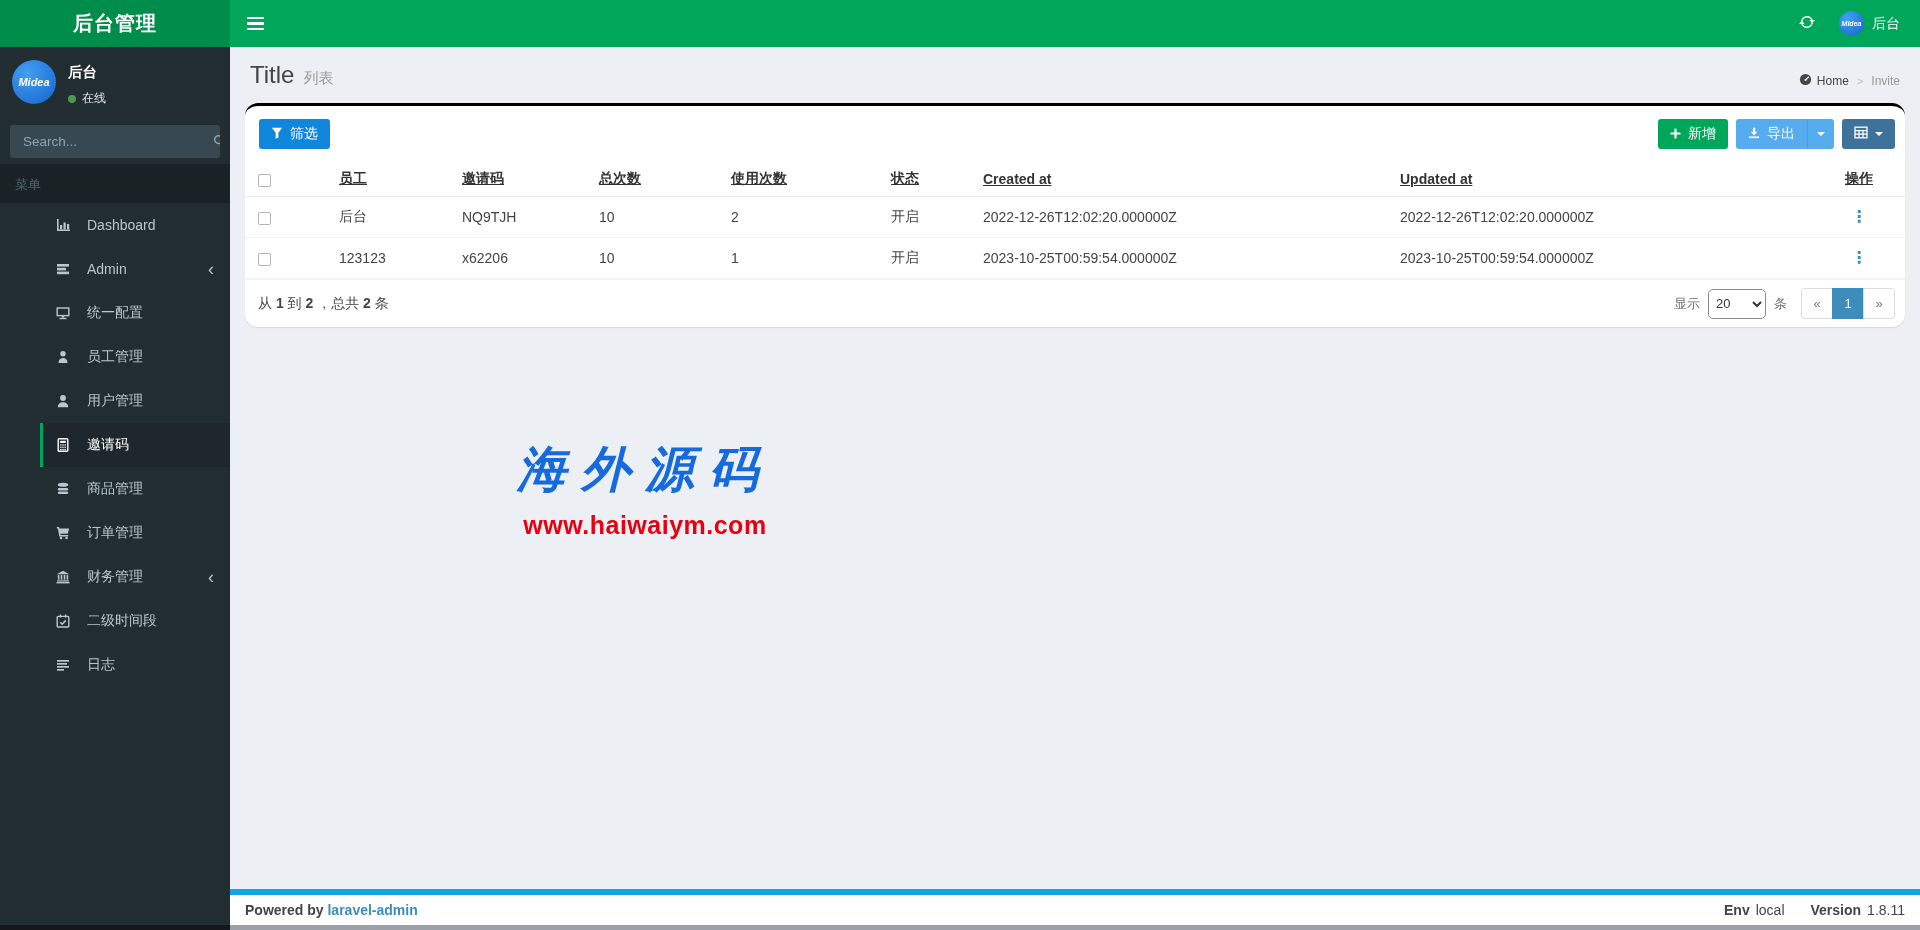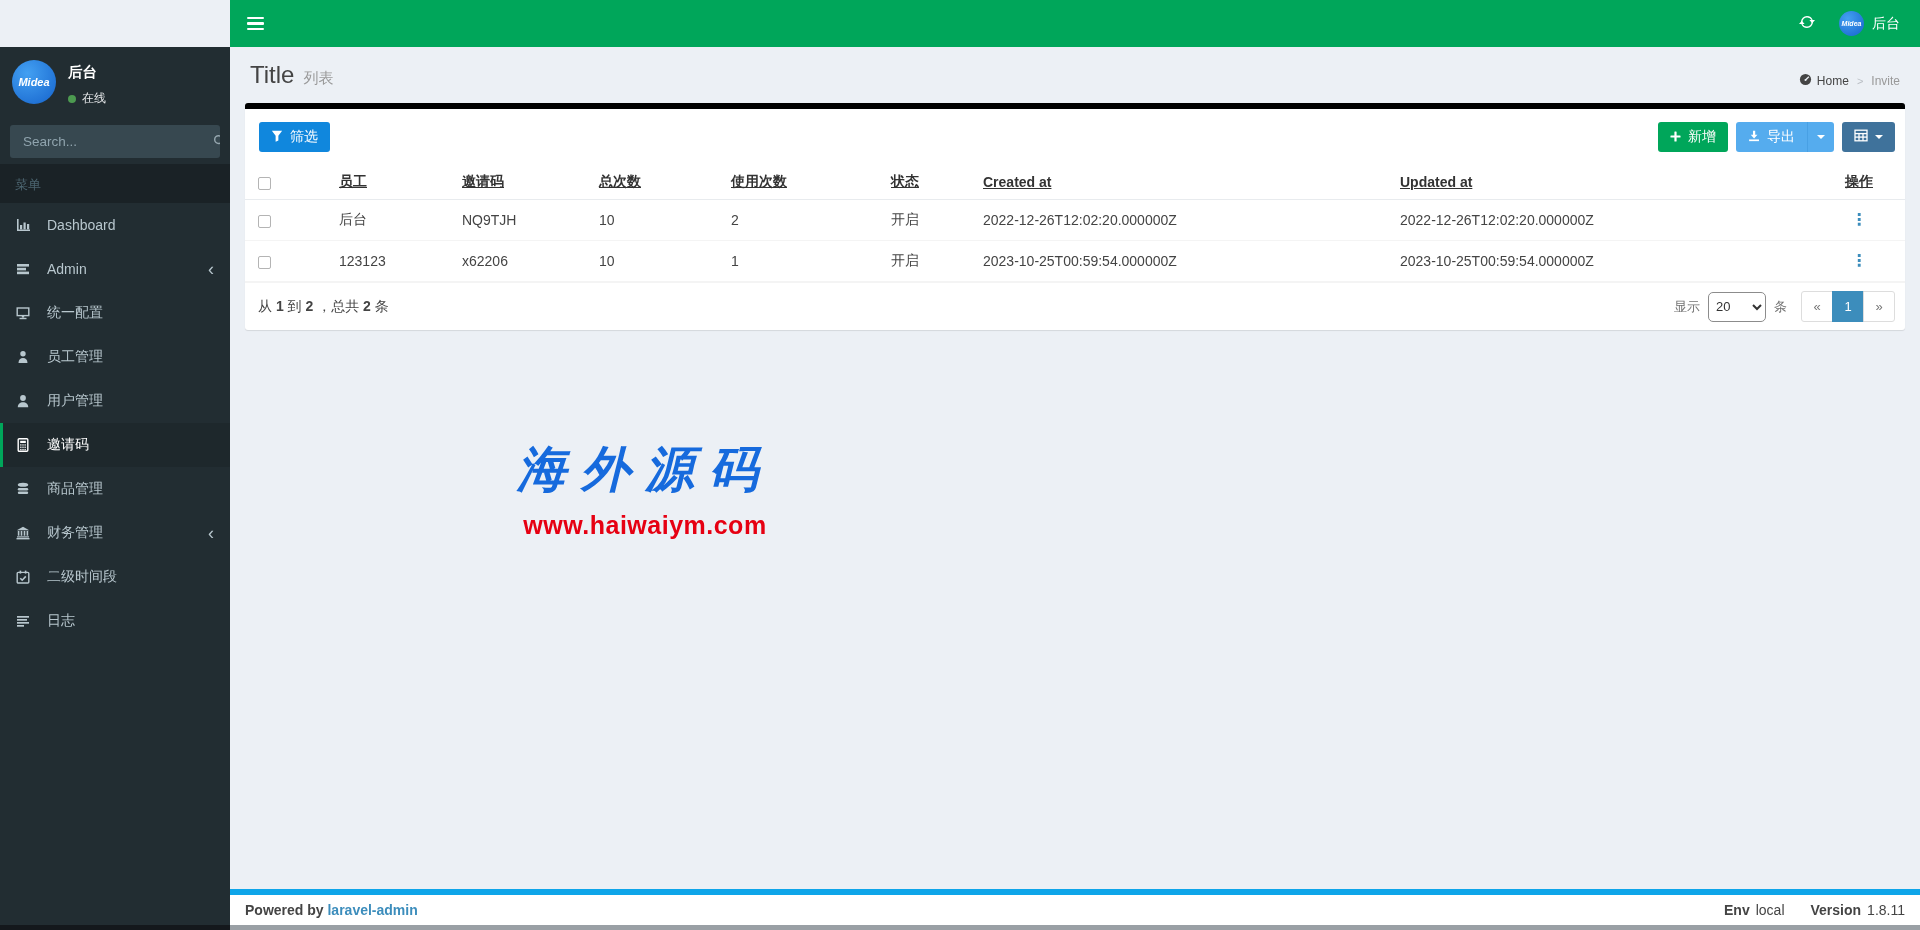--- a/index.html
+++ b/index.html
@@ -29,36 +29,36 @@
   .user-name { color:#fff; font-size:14.5px; font-weight:bold; margin-bottom:8px; }
   .user-status { color:#e8eaec; font-size:12px; display:flex; align-items:center; gap:6px; }
   .status-dot { width:8px; height:8px; border-radius:50%; background:#4c9a50; display:inline-block; }
   .sidebar-form { margin:8px 10px 6px 10px; display:flex; background:#374850; border-radius:3px; height:33px; overflow:hidden; }
   .sidebar-form input { flex:1; background:transparent; border:none; outline:none; color:#ccc; padding:0 13px; font-size:13.5px; font-family:inherit; }
   .sidebar-form input::placeholder { color:#90a4ae; }
   .search-btn { width:38px; border:none; background:transparent; color:#94a5ad; display:flex; align-items:center; justify-content:center; cursor:pointer; }
   .menu-header { padding:12px 15px 9px 15px; font-size:13px; color:#4b646f; background:#1a2226; }
   .menu { list-style:none; }
   .menu-item { display:flex; align-items:center; height:44px; padding:0 8px 0 13px;
-               color:#b8c7ce; font-size:14px; border-left:3px solid transparent; cursor:pointer; }
+               color:#b8c7ce; font-size:14px; border-left:3px solid transparent; cursor:pointer;margin-left:40px; }
   .menu-item.active { background:#1e282c; color:#fff; border-left-color:#00a65a; }
   .mi-icon { width:22px; margin-right:9px; display:flex; align-items:center; }
   .chevron { margin-left:auto; font-size:18px; line-height:14px; padding-right:8px; color:inherit; }
   
   .content-wrapper { position:absolute; left:230px; top:47px; right:0; bottom:5px; background:#ecf0f5;
                      display:flex; flex-direction:column; }
   .content-header { position:relative; height:56px; padding:14px 15px 0 20px; flex:none; }
   .page-title { display:inline; font-size:24px; font-weight:normal; color:#444; }
   .page-subtitle { font-size:15px; color:#999; margin-left:9px; }
   .breadcrumb { position:absolute; right:20px; top:26px; display:flex; align-items:center; gap:8px; font-size:12px; }
   .breadcrumb a { color:#444; text-decoration:none; display:flex; align-items:center; gap:5px;justify-content:center; }
   .crumb-sep { color:#b9bec4; font-size:11px; }
   .crumb-current { color:#999; }
   .content { flex:1; position:relative; padding:0 15px; }
-  .box { background:#fff; border-top:6px solid #000000; border-radius:3px; box-shadow:0 1px 1px rgba(0,0,0,0.1); }
+  .box { background:#fff; border-top:3px solid #000000; border-radius:13px; box-shadow:0 1px 1px rgba(0,0,0,0.1); }
   .box-header { position:relative; padding:13px 10px 13px 14px; height:56px; }
   .btn { border:none; border-radius:3px; color:#fff; font-size:14px; height:30px;
          display:inline-flex; align-items:center; gap:7px; padding:0 12px; cursor:pointer; font-family:inherit; }
   .btn-filter { background:#1087dd; }
   .toolbar-right { position:absolute; right:10px; top:13px; display:flex; align-items:center; }
   .btn-add { background:#00a65a; margin-right:8px; }
   .btn-export-main { background:#55acee; border-radius:3px 0 0 3px;justify-content:center; }
   .btn-export-caret { background:#55acee; border-radius:0 3px 3px 0; border-left:1px solid #48a0e4; width:27px; padding:0; justify-content:center; }
   .btn-columns { background:#3f729b; margin-left:8px; }
   .caret { width:0; height:0; border-left:4px solid transparent; border-right:4px solid transparent; border-top:4px solid #fff; display:inline-block; }
@@ -90,20 +90,21 @@
   .footer-right { margin-left:auto; display:flex; align-items:center; }
   .footer-right b { margin-right:6px; }
   .footer-gap { width:26px; }
   .bottom-strip { position:absolute; left:0; right:0; bottom:0; height:5px; background:#9aa0a5; z-index:30; }
   .bottom-strip .strip-dark { position:absolute; left:0; top:0; width:230px; height:5px; background:#14181c; }
 </style>
 </head>
 <body>
 
 <header class="main-header">
+  <div class="logo">后台管理</div>
   <nav class="navbar">
     <div class="sidebar-toggle">
       <span class="bar"></span>
       <span class="bar"></span>
       <span class="bar"></span>
     </div>
     <div class="navbar-right">
       <div class="nav-btn">
         <span>
           <svg width="16" height="16" viewBox="0 0 16 16" fill="currentColor">
@@ -214,20 +215,30 @@
     </li>
     <li class="menu-item">
       <span class="mi-icon">
         <svg width="14" height="14" viewBox="0 0 14 14" fill="currentColor">
             <ellipse cx="7" cy="2.8" rx="5.2" ry="2"></ellipse>
             <rect x="1.8" y="5.9" width="10.4" height="2.5" rx="1.25"></rect>
             <rect x="1.8" y="9.6" width="10.4" height="2.5" rx="1.25"></rect>
           </svg>
       </span>
       <span>商品管理</span>
+    </li>
+    <li class="menu-item">
+      <span class="mi-icon">
+        <svg width="14" height="14" viewBox="0 0 14 14" fill="currentColor">
+            <path d="M0.8 1h2.2l.5 1.6h9.7l-1.5 5.2H4.6L4.3 9h7.9v1.4H3.2L1.9 2.4H.8z"></path>
+            <circle cx="5" cy="12" r="1.3"></circle>
+            <circle cx="10.5" cy="12" r="1.3"></circle>
+          </svg>
+      </span>
+      <span>订单管理</span>
     </li>
     <li class="menu-item">
       <span class="mi-icon">
         <svg width="14" height="14" viewBox="0 0 14 14" fill="currentColor">
             <path d="M7 .8 13.2 4.2H.8z"></path>
             <rect x="1.8" y="4.9" width="1.6" height="4.8"></rect>
             <rect x="4.7" y="4.9" width="1.6" height="4.8"></rect>
             <rect x="7.7" y="4.9" width="1.6" height="4.8"></rect>
             <rect x="10.6" y="4.9" width="1.6" height="4.8"></rect>
             <rect x="1" y="10.3" width="12" height="1.2"></rect>

